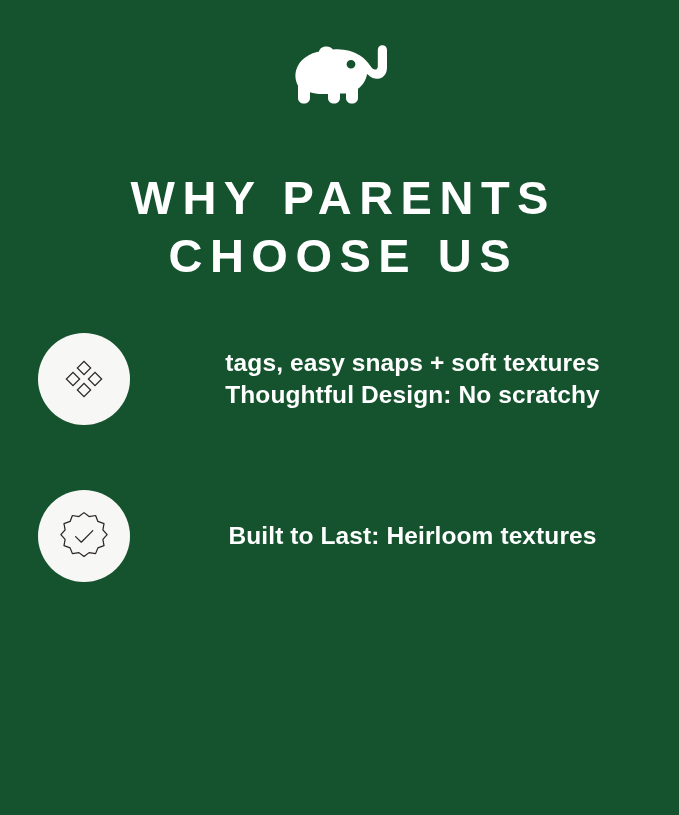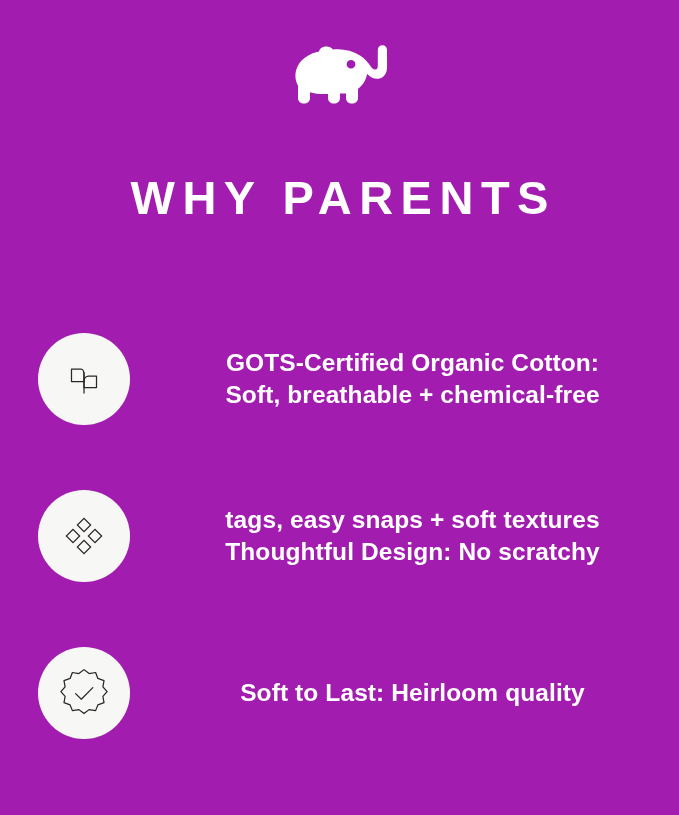--- a/index.html
+++ b/index.html
@@ -9,21 +9,21 @@
   body {
     width: 679px;
     height: 815px;
     overflow: hidden;
     font-family: "Liberation Sans", sans-serif;
   }
   .poster {
     position: relative;
     width: 679px;
     height: 815px;
-    background: #a21caf;
+    background: #14532d;
     box-sizing: border-box;
   }
 
   
   .logo-wrap {
     position: absolute;
     top: 38px;
     left: 0;
     width: 679px;
     display: flex;
@@ -134,40 +134,25 @@
         C65.4,22.0 67.4,23.9 67.4,26.3
         C67.4,28.7 65.4,30.6 63.0,30.6
         C60.6,30.6 58.6,28.7 58.6,26.3
         C58.6,23.9 60.6,22.0 63.0,22.0
         Z"></path>
     </svg>
   </div>
 
   <h1 class="headline">
     <span class="hl-line">WHY PARENTS</span>
+    <span class="hl-line">CHOOSE US</span>
   </h1>
 
   <div class="features">
 
-    <div class="feature-row">
-      <div class="icon-badge">
-        <svg width="46" height="46" viewBox="0 0 46 46" fill="none" stroke="#2b2724" stroke-width="1.25" stroke-linecap="round" stroke-linejoin="round">
-
-          <path d="M23 37 L23 16.5"></path>
-
-          <path d="M23 25.5 L10.5 25.5 L10.5 13 L20 13 C22.8 13 23 16 23 19 Z"></path>
-
-          <path d="M23 31.5 L35.5 31.5 L35.5 20 L27.5 20 C24.8 20 23 22.6 23 25.8 Z"></path>
-        </svg>
-      </div>
-      <div class="feature-text">
-        <span class="ft-line">GOTS-Certified Organic Cotton:</span>
-        <span class="ft-line">Soft, breathable + chemical-free</span>
-      </div>
-    </div>
 
     <div class="feature-row">
       <div class="icon-badge">
         <svg width="46" height="46" viewBox="0 0 46 46" fill="none" stroke="#2b2724" stroke-width="1.25" stroke-linejoin="miter">
           <rect x="18.3" y="7.3" width="9.4" height="9.4" transform="rotate(45 23 12)"></rect>
           <rect x="18.3" y="29.3" width="9.4" height="9.4" transform="rotate(45 23 34)"></rect>
           <rect x="7.3" y="18.3" width="9.4" height="9.4" transform="rotate(45 12 23)"></rect>
           <rect x="29.3" y="18.3" width="9.4" height="9.4" transform="rotate(45 34 23)"></rect>
         </svg>
       </div>
@@ -183,18 +168,18 @@
           <path d="M25 4.2
                    L30.1 8.4 L36.6 7.3 L38.9 13.5 L45.0 15.8 L43.9 22.3
                    L48.1 27.4 L43.9 32.5 L45.0 39.0 L38.9 41.3 L36.6 47.4
                    L30.1 46.3 L25 50.5 L19.9 46.3 L13.4 47.4 L11.1 41.3
                    L5.0 39.0 L6.1 32.5 L1.9 27.4 L6.1 22.3 L5.0 15.8
                    L11.1 13.5 L13.4 7.3 L19.9 8.4 Z" transform="translate(0,-2.4) scale(1,0.95)"></path>
           <path d="M16.6 25.6 L22.3 31.2 L33.8 19.6"></path>
         </svg>
       </div>
       <div class="feature-text">
-        <span class="ft-line">Soft to Last: Heirloom quality</span>
+        <span class="ft-line">Built to Last: Heirloom textures</span>
       </div>
     </div>
 
   </div>
 </div>
 
 </body></html>

